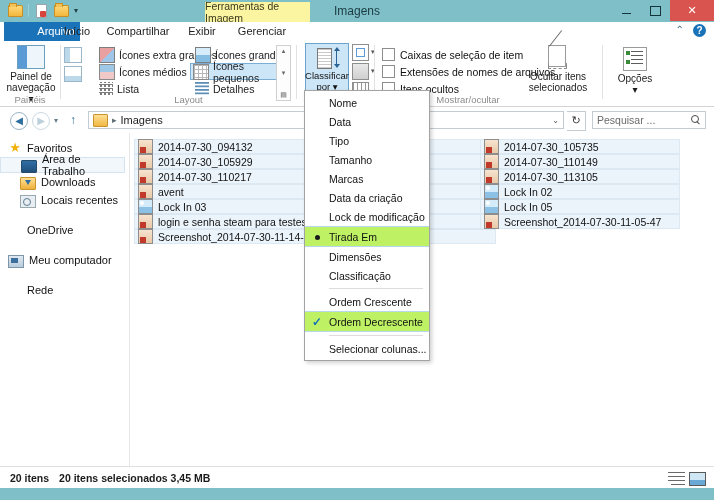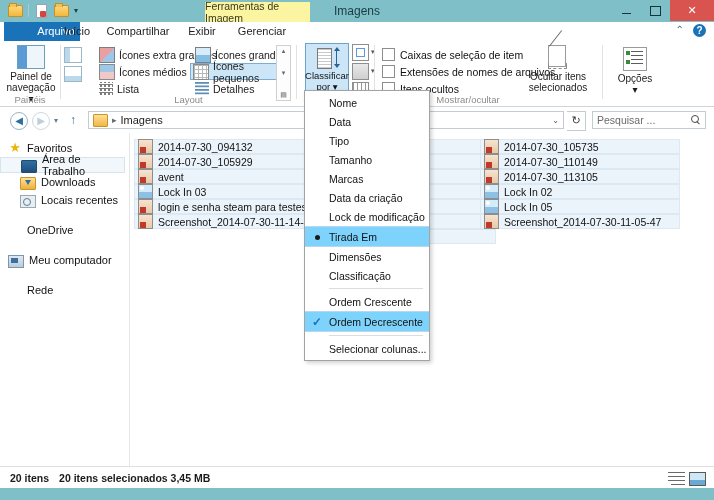--- a/index.html
+++ b/index.html
@@ -432,21 +432,21 @@
     padding: 2px 0; box-sizing: border-box; z-index: 50;
   }
   .dd-item {
     display: flex; align-items: center; height: 19px;
     font-size: 10.5px; color: #111; padding-left: 0;
   }
   .dd-item .mark {
     width: 24px; flex: 0 0 24px; text-align: center; font-size: 9px; color: #111;
   }
   .dd-item.active {
-    background: #7dd3fc; border-top: 1px solid #b7d7ef; border-bottom: 1px solid #b7d7ef;
+    background: #bef264; border-top: 1px solid #b7d7ef; border-bottom: 1px solid #b7d7ef;
   }
   .dd-item .radio-dot {
     display: inline-block; width: 5px; height: 5px; border-radius: 50%;
     background: #1a1a1a;
   }
   .dd-item .check-mark { color: #1a72b8; font-size: 12px; font-weight: bold; }
   .dd-sep { height: 1px; background: #dcdcdc; margin: 3px 6px 3px 24px; }
 
   
   .statusbar {
@@ -693,20 +693,24 @@
         <div class="fl-row sel">
           <span class="fico png"></span>
           <span>2014-07-30_094132</span>
         </div>
         <div class="fl-row sel">
           <span class="fico png"></span>
           <span>2014-07-30_105929</span>
         </div>
         <div class="fl-row sel">
           <span class="fico png"></span>
+          <span>2014-07-30_110217</span>
+        </div>
+        <div class="fl-row sel">
+          <span class="fico png"></span>
           <span>avent</span>
         </div>
         <div class="fl-row sel">
           <span class="fico bmp"></span>
           <span>Lock In 03</span>
         </div>
         <div class="fl-row sel">
           <span class="fico png"></span>
           <span>login e senha steam para testes</span>
         </div>

